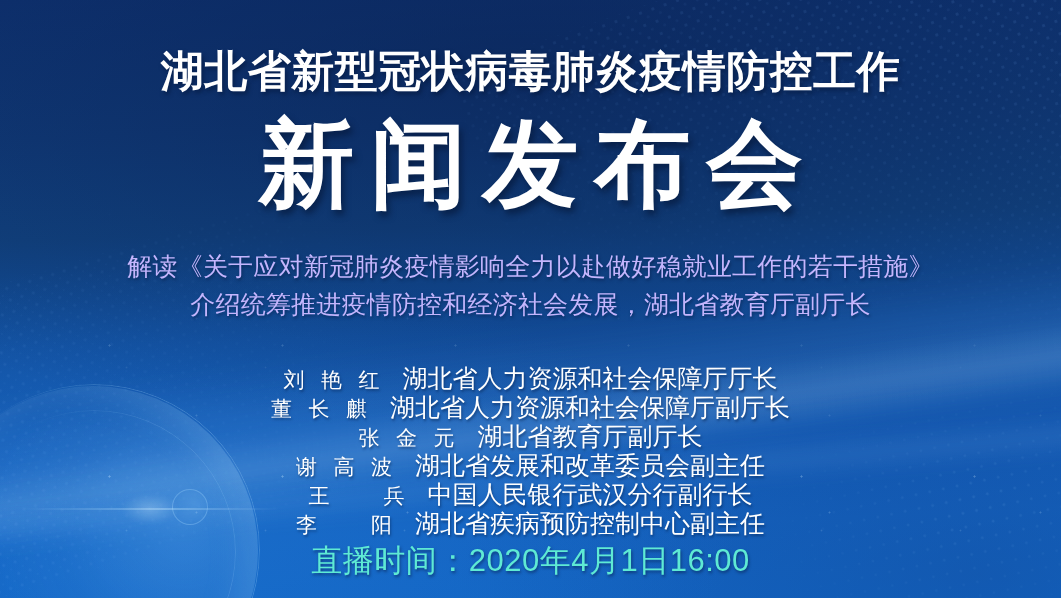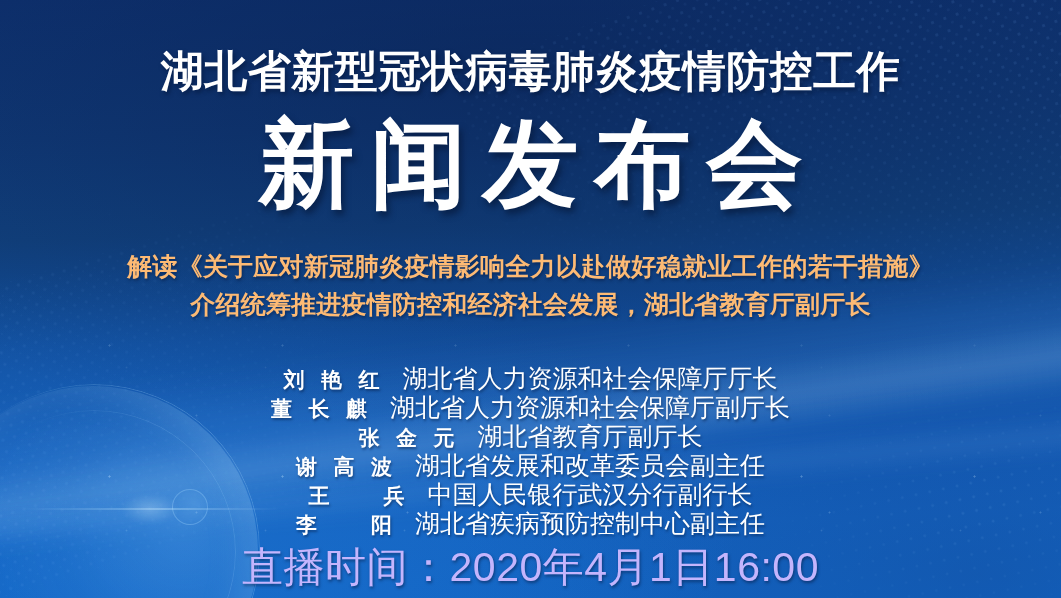--- a/index.html
+++ b/index.html
@@ -201,24 +201,24 @@
     text-indent: 16px;
     text-shadow: 3px 5px 6px rgba(4,18,48,0.55);
     white-space: nowrap;
     text-align: center;
   }
 
   .subtitle {
     position: absolute;
     left: 0; right: 0;
     top: 247px;
-    color: #fdba74;
+    color: #c4b5fd;
     font-size: 25px;
     line-height: 38px;
-    font-weight: 700;
+    font-weight: 400;
     letter-spacing: 0.2px;
     text-shadow: 1px 2px 3px rgba(5,22,58,0.5);
     white-space: nowrap;
   }
 
   .speakers {
     position: absolute;
     top: 362px;
     left: 0; right: 0;
     display: flex;
@@ -232,33 +232,32 @@
     font-size: 21px;
     color: #ffffff;
     text-shadow: 1px 1.5px 2.5px rgba(5,22,58,0.48);
     white-space: nowrap;
   }
   .speaker-name {
     width: 96px;
     text-align: justify;
     text-align-last: justify;
     font-size: 21px;
-    font-weight: bold;
   }
   .speaker-title {
     margin-left: 23px;
     font-size: 25px;
   }
 
   .broadcast {
     position: absolute;
     left: 0; right: 0;
     top: 540px;
-    font-size: 41px;
-    color: #c4b5fd;
+    font-size: 31px;
+    color: #5eead4;
     font-weight: 500;
     letter-spacing: 0.5px;
     text-shadow: 1px 2px 3px rgba(5,22,58,0.5);
     white-space: nowrap;
   }
 </style>
 </head>
 <body>
 
 <div id="poster">

